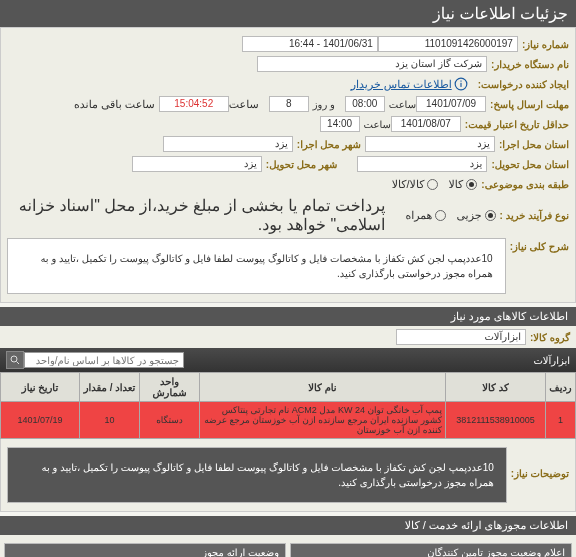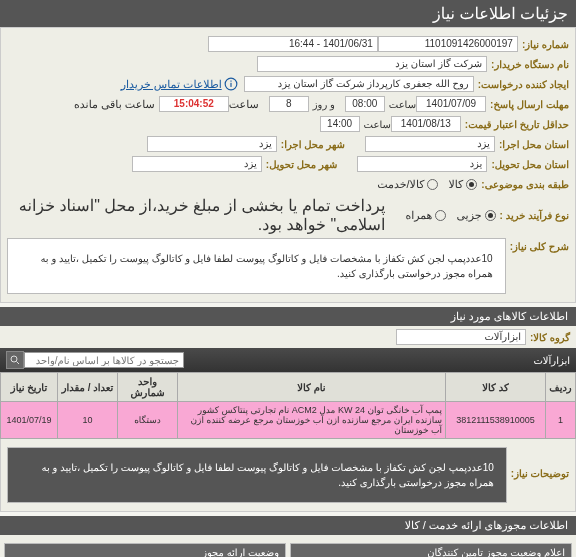--- a/index.html
+++ b/index.html
@@ -40,21 +40,21 @@
   border: 1px solid #bbb;
   padding: 1px 4px;
   font-size: 10px;
   min-height: 16px;
   display: inline-block;
 }
 .flex-grow { flex: 1; }
 .small-box { width: 40px; text-align: center; }
 .med-box { width: 70px; text-align: center; }
 .long-box { width: 140px; }
-.xlong-box { width: 170px; }
+.xlong-box { width: 136px; }
 .contact-link {
   color: #1a5aa0;
   text-decoration: underline;
   cursor: pointer;
   display: inline-flex;
   align-items: center;
   gap: 2px;
 }
 .contact-link svg { width: 14px; height: 14px; fill: #1a5aa0; }
 .radio-group { display: flex; gap: 10px; align-items: center; }
@@ -112,27 +112,27 @@
   padding: 3px;
   font-size: 10px;
   font-weight: bold;
   color: #333;
 }
 .table td {
   border: 1px solid #aaa;
   padding: 3px;
   font-size: 9px;
   text-align: center;
-  background: #f9a8d4;
+  background: #ef4444;
 }
 .small-sub { border: 1px solid #bbb; margin-top: 4px; }
 .small-sub-header { background: #666; color: #fff; padding: 3px 6px; font-size: 10px; }
 .small-sub-body { display: flex; justify-content: space-between; padding: 2px; background: #eeeee6; }
 .btn-like { background: #999; padding: 1px 6px; font-size: 9px; color: #fff; border: 1px solid #777; }
-.countdown { color: #d33; font-weight: bold; }
+.countdown { color: #d33; font-weight: normal; }
 </style>
 </head>
 <body>
 
 <div class="header-bar">
   <span>جزئیات اطلاعات نیاز</span>
 </div>
 
 <div class="panel">
 
@@ -142,21 +142,20 @@
     <span class="value-box xlong-box">1401/06/31 - 16:44</span>
   </div>
 
   <div class="row">
     <span class="label">نام دستگاه خریدار:</span>
     <span class="value-box flex-grow" style="max-width:230px">شرکت گاز استان یزد</span>
   </div>
 
   <div class="row">
     <span class="label">ایجاد کننده درخواست:</span>
-    <span class="value-box" style="width:230px">روح الله جعفری کارپرداز شرکت گاز استان یزد</span>
     <span class="contact-link" style="margin-right:6px">
       <svg viewBox="0 0 24 24">
           <circle cx="12" cy="12" r="10" fill="none" stroke="#1a5aa0" stroke-width="2"></circle>
           <rect x="11" y="10" width="2" height="7"></rect>
           <rect x="11" y="6" width="2" height="2"></rect>
         </svg>
       <span>اطلاعات تماس خریدار</span>
     </span>
   </div>
 
@@ -167,49 +166,49 @@
     <span class="value-box small-box">08:00</span>
     <span class="label" style="color:#333;font-weight:normal;margin-right:10px">و روز</span>
     <span class="value-box small-box">8</span>
     <span style="margin-right:10px">ساعت</span>
     <span class="value-box med-box countdown">15:04:52</span>
     <span style="margin-right:4px">ساعت باقی مانده</span>
   </div>
 
   <div class="row">
     <span class="label">حداقل تاریخ اعتبار قیمت:</span>
-    <span class="value-box med-box">1401/08/13</span>
+    <span class="value-box med-box">1401/08/07</span>
     <span class="label" style="color:#333;font-weight:normal">ساعت</span>
     <span class="value-box small-box">14:00</span>
   </div>
 
   <div class="row">
     <span class="label">استان محل اجرا:</span>
     <span class="value-box" style="width:130px">یزد</span>
-    <span class="label" style="margin-right:20px">شهر محل اجرا:</span>
+    <span class="label" style="margin-right:4px">شهر محل اجرا:</span>
     <span class="value-box" style="width:130px">یزد</span>
   </div>
 
   <div class="row">
     <span class="label">استان محل تحویل:</span>
     <span class="value-box" style="width:130px">یزد</span>
     <span class="label" style="margin-right:20px">شهر محل تحویل:</span>
     <span class="value-box" style="width:130px">یزد</span>
   </div>
 
   <div class="row">
     <span class="label">طبقه بندی موضوعی:</span>
     <div class="radio-group">
       <span class="radio-opt">
           <span class="radio-circle checked"></span>
           <span>کالا</span>
         </span>
       <span class="radio-opt">
           <span class="radio-circle"></span>
-          <span>کالا/خدمت</span>
+          <span>کالا/کالا</span>
         </span>
     </div>
   </div>
 
   <div class="row">
     <span class="label">نوع فرآیند خرید :</span>
     <div class="radio-group">
       <span class="radio-opt">
           <span class="radio-circle checked"></span>
           <span>جزیی</span>
@@ -251,21 +250,21 @@
 </div>
 
 <table class="table">
   <thead>
     <tr>
       <th style="width:30px">ردیف</th>
       <th style="width:100px">کد کالا</th>
       <th>نام کالا</th>
       <th style="width:60px">واحد شمارش</th>
       <th style="width:60px">تعداد / مقدار</th>
-      <th style="width:57px">تاریخ نیاز</th>
+      <th style="width:79px">تاریخ نیاز</th>
     </tr>
   </thead>
   <tbody>
     <tr>
       <td>1</td>
       <td>3812111538910005</td>
       <td style="text-align:right">پمپ آب خانگی توان KW 24 مدل ACM2 نام تجارتی پنتاکس کشور سازنده ایران مرجع سازنده ازن آب خوزستان مرجع عرضه کننده ازن آب خوزستان</td>
       <td>دستگاه</td>
       <td>10</td>
       <td>1401/07/19</td>

